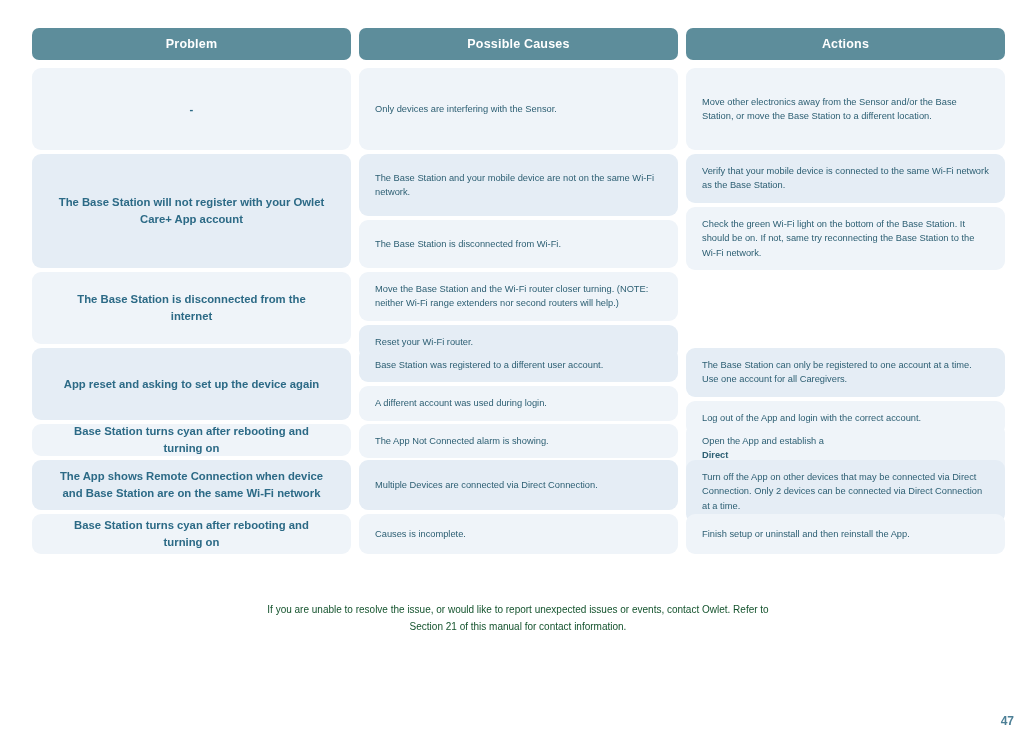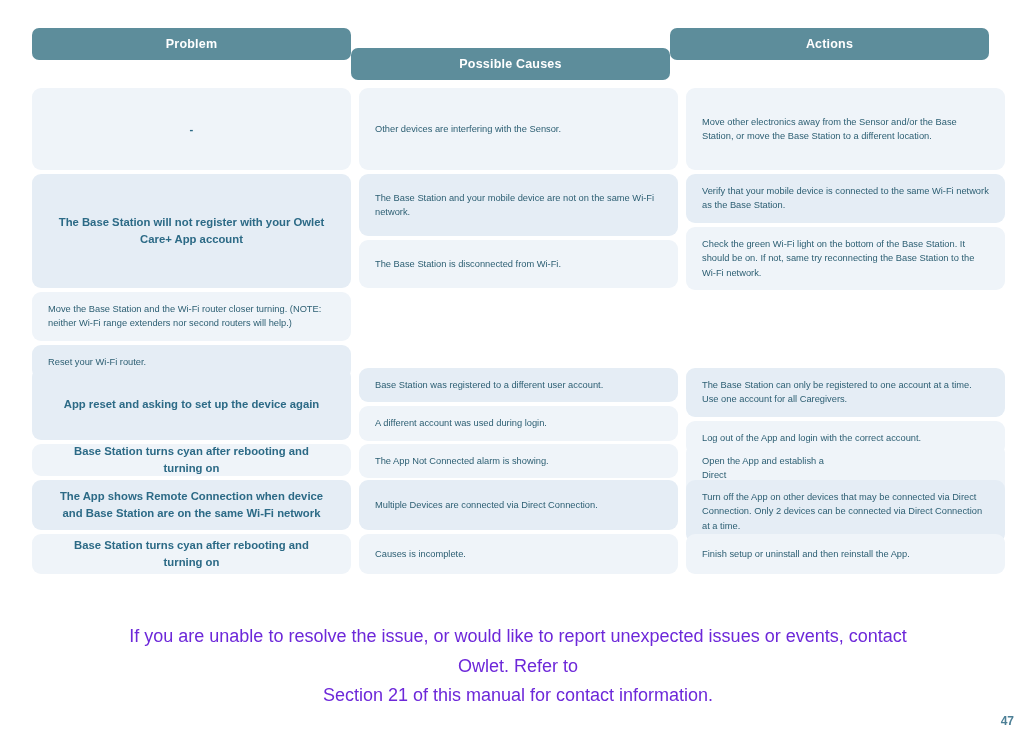--- a/index.html
+++ b/index.html
@@ -16,36 +16,37 @@
   .page {
     position: relative;
     width: 1036px;
     height: 738px;
     padding: 28px 32px 0 32px;
   }
 
   
   .table-header {
     display: flex;
+    gap: 8px;
     margin-bottom: 8px;
   }
   .th {
     background: #5d8d9b;
     color: #ffffff;
     border-radius: 7px;
     height: 32px;
     display: flex;
     align-items: center;
     justify-content: center;
     font-size: 12.5px;
     font-weight: bold;
     letter-spacing: .2px;
   }
   .col-1 { width: 319px; flex: 0 0 319px; }
-  .col-2 { width: 319px; flex: 0 0 319px; margin-top: 20px; }
+  .col-2 { width: 319px; flex: 0 0 319px; }
   .col-3 { width: 319px; flex: 0 0 319px; }
 
   
   .table-body { display: flex; flex-direction: column; gap: 0; }
 
   .row-group {
     display: flex;
     gap: 8px;
     margin-bottom: 4px;
   }
@@ -75,29 +76,29 @@
 
   .sub-col {
     display: flex;
     flex-direction: column;
     gap: 4px;
     flex: 0 0 319px;
     width: 319px;
   }
   .sub-col > .cell { flex: 1 1 auto; }
 
-  .cell b { font-weight: normal; }
+  .cell b { font-weight: bold; }
 
   
   .footer-note {
     margin-top: 44px;
     text-align: center;
-    font-size: 18px;
+    font-size: 10px;
     line-height: 1.65;
-    color: #6d28d9;
+    color: #14532d;
     padding: 0 90px;
   }
 
   .page-number {
     position: absolute;
     right: 22px;
     bottom: 10px;
     font-size: 12px;
     font-weight: bold;
     color: #4c7f96;
@@ -111,38 +112,39 @@
   <div class="table-header">
     <div class="th col-1">Problem</div>
     <div class="th col-2">Possible Causes</div>
     <div class="th col-3">Actions</div>
   </div>
 
   <div class="table-body" id="table-body">
       <div class="row-group" style="height: 82px;">
         <div class="cell problem-cell col-1 shade-b">-</div>
         <div class="sub-col">
-          <div class="cell shade-b">Other devices are interfering with the Sensor.</div>
+          <div class="cell shade-b">Only devices are interfering with the Sensor.</div>
         </div>
         <div class="sub-col">
           <div class="cell shade-b">Move other electronics away from the Sensor and/or the Base Station, or move the Base Station to a different location.</div>
         </div>
       </div>
       <div class="row-group" style="height: 114px;">
         <div class="cell problem-cell col-1 shade-a">The Base Station will not register with your Owlet Care+ App account</div>
         <div class="sub-col">
           <div class="cell shade-a">The Base Station and your mobile device are not on the same Wi-Fi network.</div>
           <div class="cell shade-b">The Base Station is disconnected from Wi-Fi.</div>
         </div>
         <div class="sub-col">
           <div class="cell shade-a">Verify that your mobile device is connected to the same Wi-Fi network as the Base Station.</div>
           <div class="cell shade-b">Check the green Wi-Fi light on the bottom of the Base Station. It should be on.  If not, same try reconnecting the Base Station to the Wi-Fi network.</div>
         </div>
       </div>
       <div class="row-group" style="height: 72px;">
+        <div class="cell problem-cell col-1 shade-b">The Base Station is disconnected from the internet</div>
         <div class="sub-col">
           <div class="cell shade-b">Move the Base Station and the Wi-Fi router closer turning. (NOTE: neither Wi-Fi range extenders nor second routers will help.)</div>
           <div class="cell shade-a">Reset your Wi-Fi router.</div>
         </div>
       </div>
       <div class="row-group" style="height: 72px;">
         <div class="cell problem-cell col-1 shade-a">App reset and asking to set up the device again</div>
         <div class="sub-col">
           <div class="cell shade-a">Base Station was registered to a different user account.</div>
           <div class="cell shade-b">A different account was used during login.</div>

